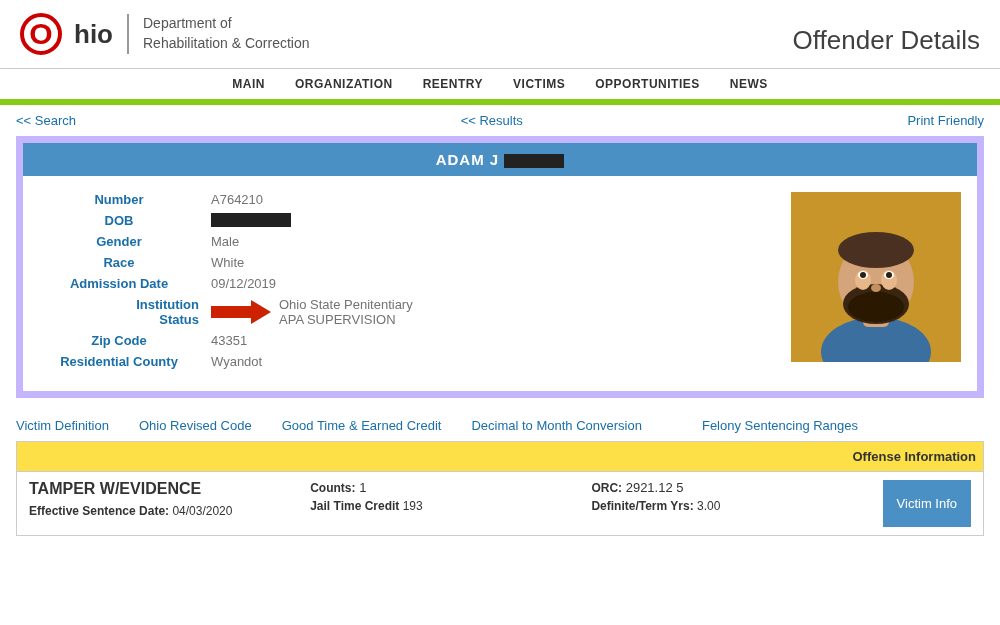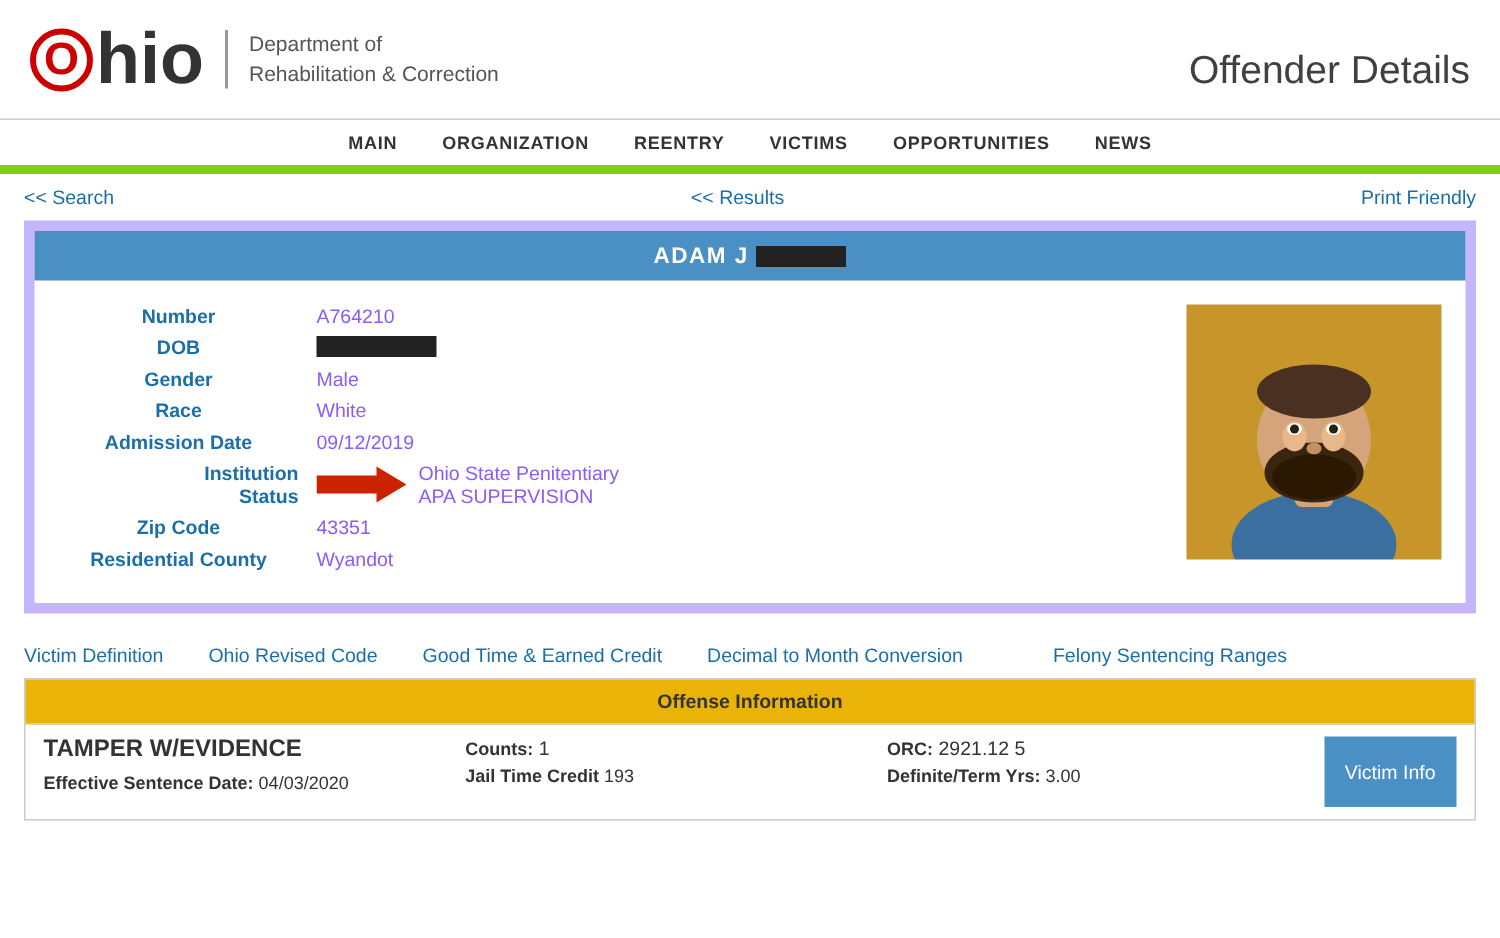--- a/index.html
+++ b/index.html
@@ -23,53 +23,53 @@
     .breadcrumb-bar a { color: #1a6fa8; text-decoration: none; font-size: 13px; }
     .print-friendly { color: #1a6fa8; text-decoration: none; font-size: 13px; }
 
     
     .offender-card { border: 7px solid #c4b5fd; margin: 0 16px 12px 16px; }
     .offender-header { background: #4a90c4; color: #fff; text-align: center; padding: 8px; font-weight: bold; font-size: 15px; letter-spacing: 1px; }
     .offender-body { display: flex; padding: 16px; gap: 20px; }
     .offender-info { flex: 1; }
     .info-row { display: flex; margin-bottom: 6px; align-items: flex-start; }
     .info-label { color: #1a6fa8; font-weight: bold; text-align: center; min-width: 160px; margin-right: 12px; font-size: 13px; }
-    .info-value { color: #8b5cf6; font-size: 13px; }
+    .info-value { color: #737373; font-size: 13px; }
     .redacted { background: #222; color: #222; display: inline-block; min-width: 80px; height: 14px; vertical-align: middle; }
     .redacted-sm { background: #222; color: #222; display: inline-block; min-width: 60px; height: 14px; vertical-align: middle; }
 
     
     .offender-photo { width: 170px; height: 170px; background: #c8a060; display: flex; align-items: center; justify-content: center; overflow: hidden; flex-shrink: 0; }
 
     
     .links-section { padding: 8px 16px; display: flex; flex-wrap: wrap; gap: 20px 30px; }
     .links-section a { color: #1a6fa8; text-decoration: none; font-size: 13px; }
 
     
     .offense-section { margin: 0 16px 12px 16px; border: 1px solid #ccc; }
-    .offense-header { background: #eab308; text-align: center; padding: 7px; font-weight: bold; font-size: 13px; border-bottom: 1px solid #ccc; }
+    .offense-header { background: #fde047; text-align: right; padding: 7px; font-weight: bold; font-size: 13px; border-bottom: 1px solid #ccc; }
     .offense-row { padding: 8px 12px; }
     .offense-title { font-size: 16px; font-weight: bold; color: #333; margin-bottom: 6px; }
     .offense-details { display: flex; align-items: flex-start; gap: 0; }
     .offense-label { font-weight: bold; font-size: 12px; }
     .victim-btn { background: #4a90c4; color: #fff; border: none; padding: 16px 14px; font-size: 13px; cursor: pointer; white-space: nowrap; align-self: center; }
 
     
     .arrow-svg { display: inline-block; vertical-align: middle; margin-right: 8px; }
   </style>
 </head>
 <body>
 
 <div class="header">
   <div class="logo-area">
     <div class="logo">
       <div class="logo-circle">
         <span class="logo-inner-o">O</span>
       </div>
-      <span style="font-size:48px;font-weight:bold;color:#333;margin-left:2px;">hio</span>
+      <span style="font-size:26px;font-weight:bold;color:#333;margin-left:12px;">hio</span>
     </div>
     <div class="dept-text">
       <div>Department of</div>
       <div>Rehabilitation &amp; Correction</div>
     </div>
   </div>
   <div class="page-title">Offender Details</div>
 </div>
 
 <nav class="nav">

